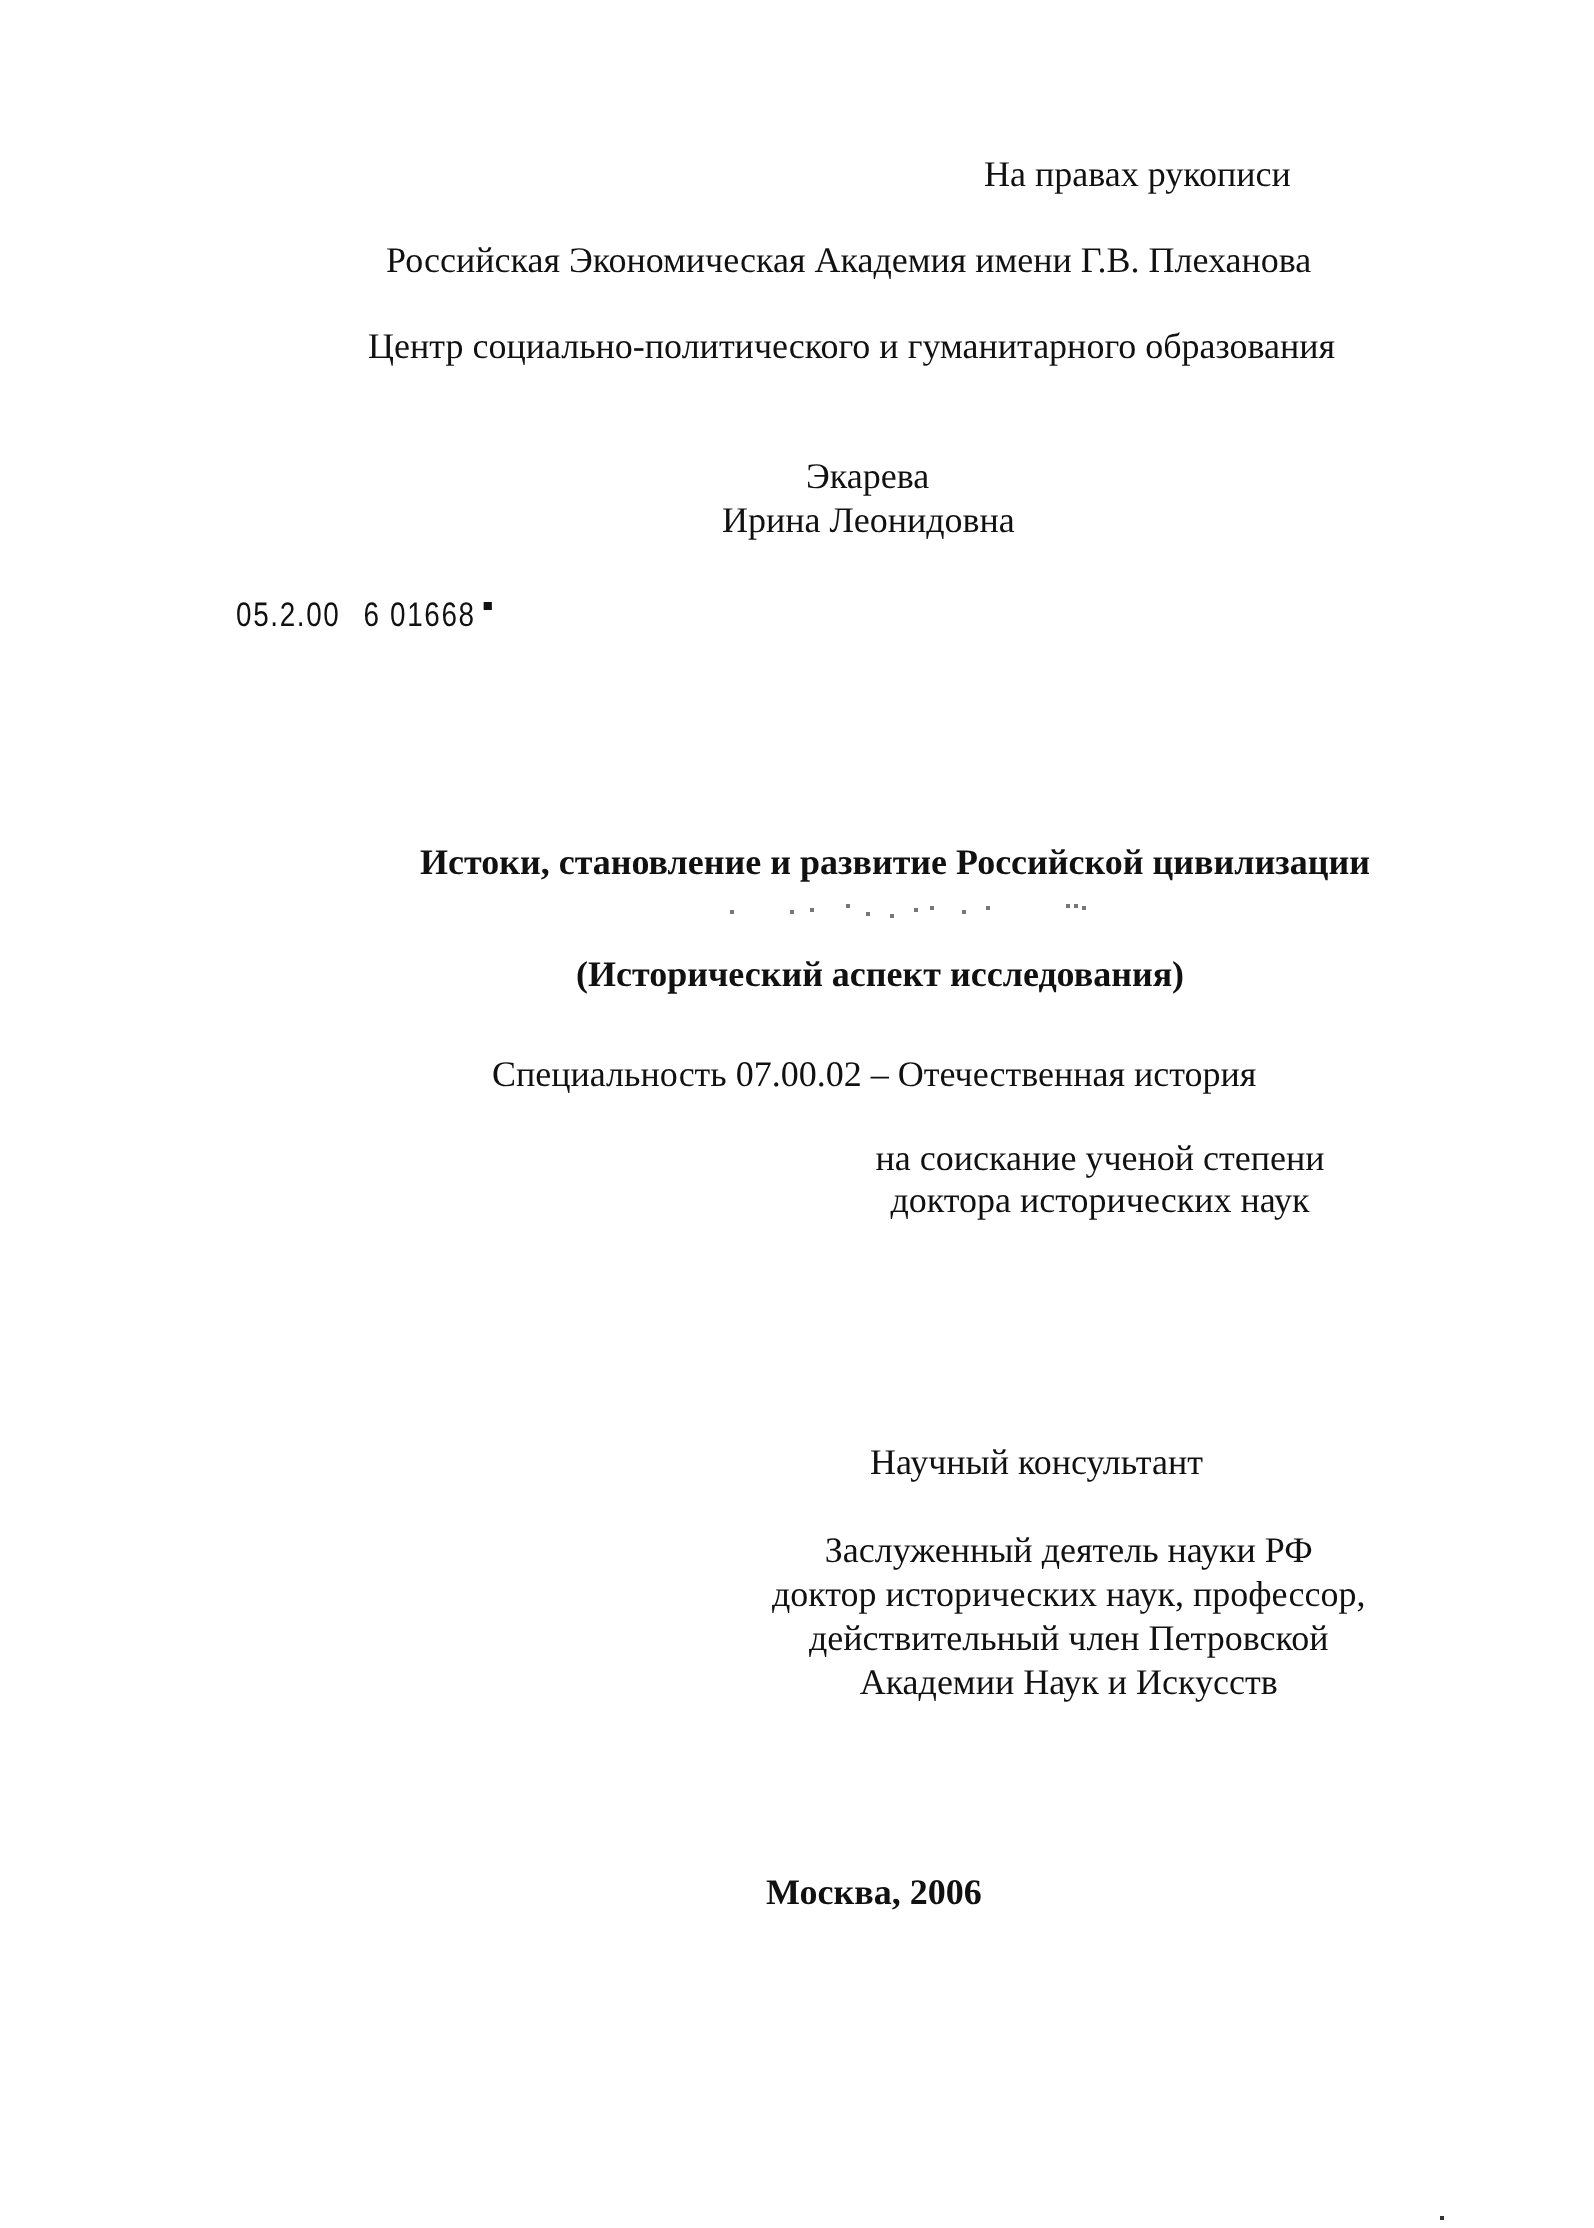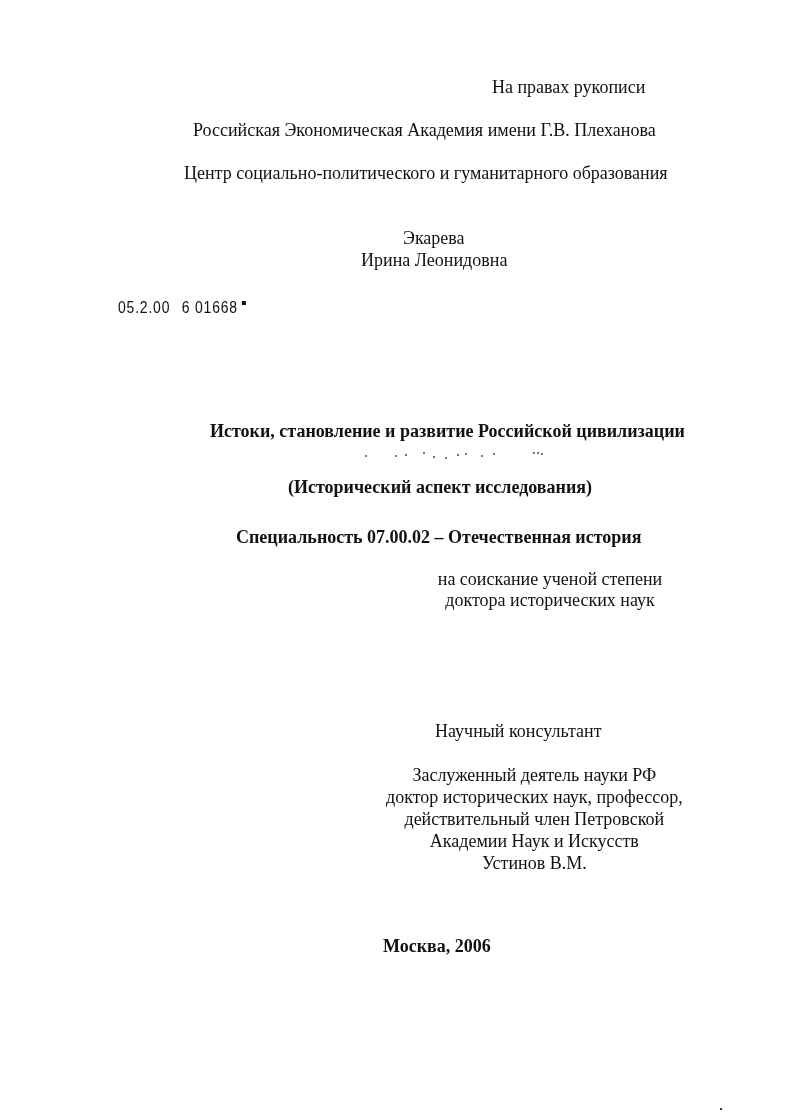--- a/index.html
+++ b/index.html
@@ -120,33 +120,32 @@
     <span class="dot" style="left:100px; top:2px;"></span>
     <span class="dot" style="left:116px; top:4px;"></span>
     <span class="dot" style="left:128px; top:2px;"></span>
     <span class="dot" style="left:168px; top:1px;"></span>
     <span class="dot" style="left:172px; top:1px;"></span>
     <span class="dot" style="left:176px; top:2px;"></span>
   </div>
 
   <div class="t" style="left:288px; top:476px;font-weight:bold;">(Исторический аспект исследования)</div>
 
-  <div class="t" style="left:236px; top:526px;font-weight:bold;">Специальность 07.00.02 – Отечественная история</div>
+  <div class="t" style="left:246px; top:526px;">Специальность 07.00.02 – Отечественная история</div>
 
   <div class="degree-block">
     <div>на соискание ученой степени</div>
     <div>доктора исторических наук</div>
   </div>
 
   <div class="t" style="left:435px; top:720px;">Научный консультант</div>
 
   <div class="consultant-block">
     <div>Заслуженный деятель науки РФ</div>
     <div>доктор исторических наук, профессор,</div>
     <div>действительный член Петровской</div>
     <div>Академии Наук и Искусств</div>
-    <div>Устинов В.М.</div>
   </div>
 
   <div class="t" style="left:383px; top:935px;font-weight:bold;">Москва, 2006</div>
 
   <span class="speck"></span>
 </div>
 
 </body></html>

